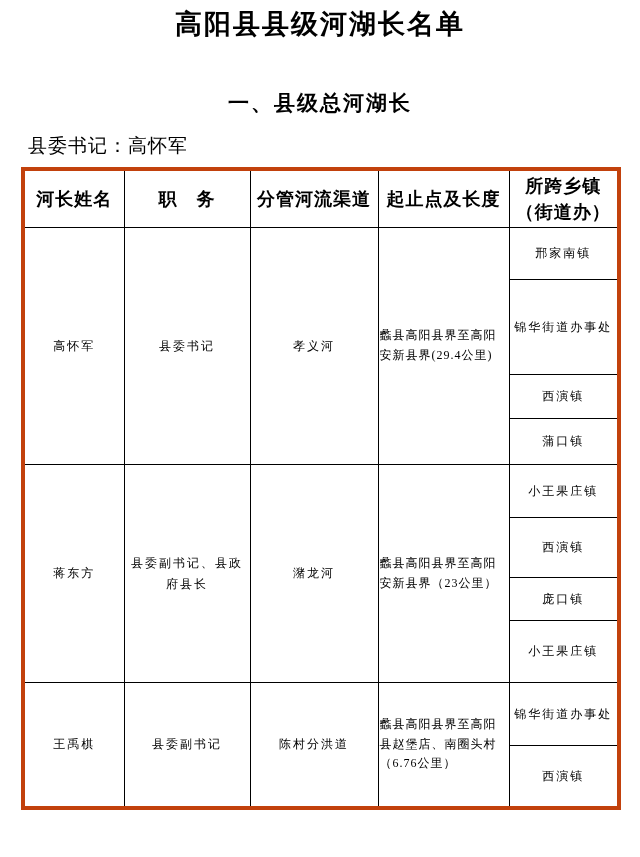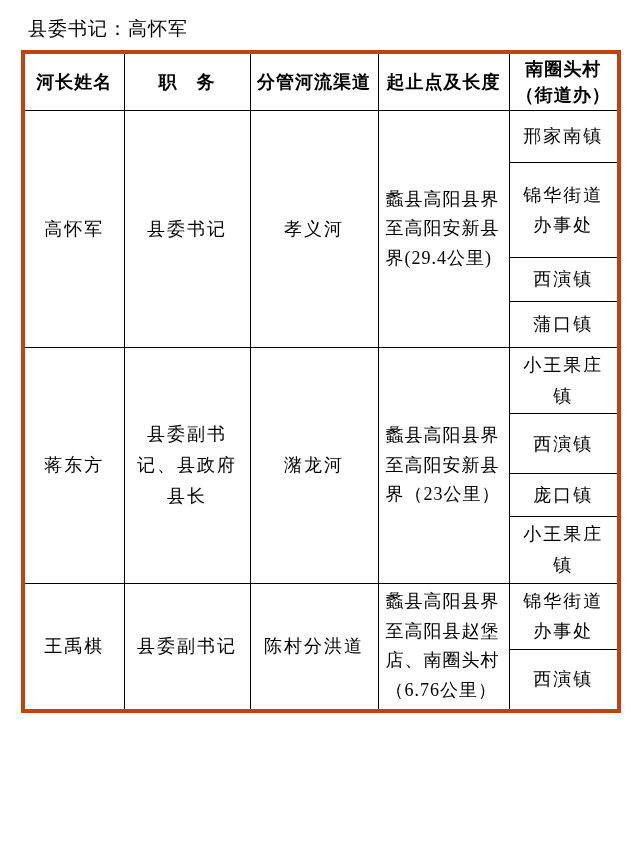--- a/index.html
+++ b/index.html
@@ -63,59 +63,61 @@
     box-sizing: border-box;
     overflow: hidden;
   }
   .chiefs-table th {
     font-size: 18px;
     font-weight: bold;
     letter-spacing: 1px;
     line-height: 1.45;
   }
   .chiefs-table td {
-    font-size: 18px;
+    font-size: 12px;
     letter-spacing: 2px;
     line-height: 1.7;
     font-weight: normal;
   }
   .chiefs-table td.cell-extent {
     text-align: left;
-    padding: 2px 7px;
+    padding: 2px 1px;
     letter-spacing: 1px;
     line-height: 1.65;
   }
 </style>
 </head>
 <body>
 
 <div class="doc-page">
 
+  <h1 class="doc-title">高阳县县级河湖长名单</h1>
 
+  <h2 class="section-heading section1-heading">一、县级总河湖长</h2>
 
   <div class="chiefs-line">
     <span class="chief-left"><span>县委书记：</span><span>高怀军</span></span>
   </div>
 
 
   <table class="chiefs-table">
     <colgroup>
       <col style="width:101px">
       <col style="width:126px">
       <col style="width:128px">
       <col style="width:131px">
       <col style="width:110px">
     </colgroup>
     <thead>
       <tr style="height:53px">
         <th>河长姓名</th>
         <th>职　务</th>
         <th>分管河流渠道</th>
         <th>起止点及长度</th>
-        <th>南圈头村 （街道办）</th>
+        <th>所跨乡镇 （街道办）</th>
       </tr>
     </thead>
     <tbody>
 
       <tr style="height:52px">
         <td rowspan="4">高怀军</td>
         <td rowspan="4">县委书记</td>
         <td rowspan="4">孝义河</td>
         <td rowspan="4" class="cell-extent">蠡县高阳县界至高阳安新县界(29.4公里)</td>
         <td>邢家南镇</td>

